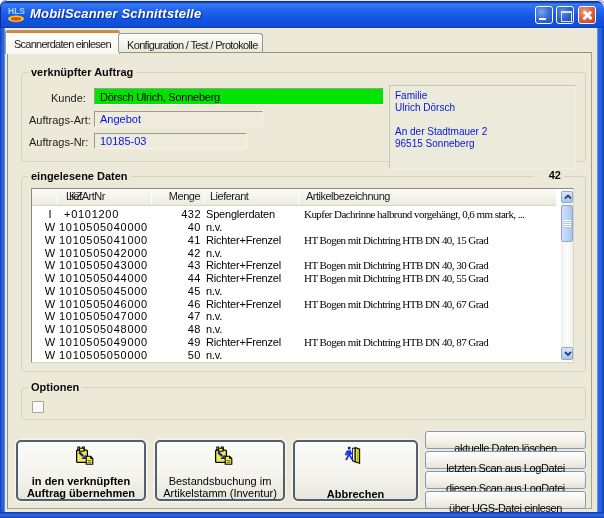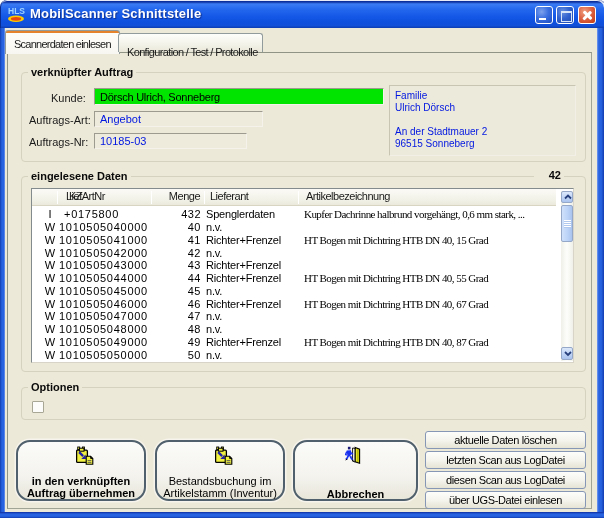--- a/index.html
+++ b/index.html
@@ -12,42 +12,42 @@
 
 #titlebar { left:0; top:0; width:604px; height:28px;
   background:linear-gradient(180deg,#0c2f9e 0%,#0c2f9e 7%,#3b7cf4 14%,#2568ee 32%,#1457e6 60%,#0e4fdc 82%,#1250d8 92%,#0c3cb0 100%);
   border-radius:7px 7px 0 0; box-shadow:inset 0 1px 0 rgba(255,255,255,0.9); }
 #titlebar:before { content:""; position:absolute; left:0; top:0; width:100%; height:100%;
   border-radius:7px 7px 0 0; border-left:1px solid #0b2a8e; border-right:1px solid #0b2a8e; }
 #brdL { left:0; top:27px; width:5px; height:486px; background:linear-gradient(90deg,#123bb0 0%,#2763e0 40%,#2763e0 75%,#7b9df0 100%); }
 #brdR { left:597px; top:27px; width:7px; height:486px; background:linear-gradient(90deg,#7b9df0 0%,#2763e0 25%,#2763e0 60%,#123bb0 100%); }
 #brdB { left:0; top:512px; width:604px; height:6px; background:linear-gradient(180deg,#0f2da0 0%,#2763e0 35%,#2763e0 70%,#123bb0 100%); }
 
-#title { left:30px; top:6px; color:#fff; font-size:13px; font-weight:bold; text-shadow:1px 1px 1px #10308c; letter-spacing:0.2px;}
+#title { left:30px; top:6px; color:#fff; font-size:13px; font-weight:bold; text-shadow:1px 1px 1px #10308c; letter-spacing:0.2px;font-style:italic;}
 
 
 .capbtn { top:6px; width:18px; height:18px; border-radius:3px; border:1px solid #fff; }
 #btnMin { left:535px; background:radial-gradient(circle at 35% 30%, #7da2ec 0%, #3b6fe0 45%, #1c4cc0 100%); }
 #btnMax { left:556px; background:radial-gradient(circle at 35% 30%, #6b92e0 0%, #3263ce 45%, #1a46b0 100%); }
 #btnClose { left:578px; background:radial-gradient(circle at 35% 30%, #f0a080 0%, #dd6547 45%, #c23a0e 100%); }
 #btnMin:after { content:""; position:absolute; left:3px; bottom:3px; width:7px; height:2.5px; background:#fff; }
 #btnMax:after { content:""; position:absolute; left:4px; top:4px; width:8.5px; height:8px; border:1px solid #d8e4f8; border-top-width:2px; }
 #btnClose:before, #btnClose:after { content:""; position:absolute; left:7px; top:3px; width:2.5px; height:10.5px; background:#fff; border-radius:1px; }
 #btnClose:before { transform:rotate(45deg); }
 #btnClose:after { transform:rotate(-45deg); }
 
 
 #tabActive { left:5px; top:30px; width:115px; height:24px;
   background:linear-gradient(180deg,#e5832d 0px,#e5832d 2px,#fdfdfa 2px,#fcfbf7 40%,#f7f6f0 100%);
   border:1px solid #919b9c; border-bottom:none; border-radius:3px 3px 0 0; }
 #tabActive span { position:absolute; left:8px; top:7px; color:#1a1a1a; letter-spacing:-0.75px; }
 #tabInactive { left:118px; top:33px; width:145px; height:19px;
   background:linear-gradient(180deg,#fdfdfb 0%,#f3f2e8 60%,#e9e7d8 100%);
   border:1px solid #919b9c; border-bottom:none; border-radius:3px 3px 0 0; }
-#tabInactive span { position:absolute; left:8px; top:12px; color:#1a1a1a; letter-spacing:-0.65px; }
+#tabInactive span { position:absolute; left:8px; top:5px; color:#1a1a1a; letter-spacing:-0.65px; }
 #pane { left:7px; top:52px; width:585px; height:457px; border:1px solid #898f73; border-color:#8f9486 #a0a494 #a0a494 #8f9486; background:#ece9d8; }
 
 
 .group { border:1px solid #d5d2bf; border-radius:4px; }
 .glabel { position:absolute; background:#ece9d8; font-weight:bold; color:#0a0a0a; padding:0 3px; }
 
 
 .fld { border:1px solid; border-color:#9d9a90 #f4f2ea #f4f2ea #9d9a90; }
 .lbl { color:#1a1a1a; }
 
@@ -72,27 +72,27 @@
 .sbtn { position:absolute; left:0; width:12px; border:1px solid #96a8c8; border-radius:2px;
   background:linear-gradient(180deg,#dce8fb 0%,#c2d6f6 50%,#abc4ee 100%); }
 .sbtn svg { position:absolute; left:1px; }
 #sbthumb { position:absolute; left:0; top:14px; width:12px; height:37px; border:1px solid #96a8c8; border-radius:2px;
   background:linear-gradient(90deg,#cfe0fa 0%,#bed5f8 50%,#a8c3ee 100%); }
 #sbthumb:after { content:""; position:absolute; left:2px; top:14px; width:7px; height:8px;
   background:repeating-linear-gradient(180deg,#ffffff 0 1px,#b0c8ee 1px 2px); }
 
 
 .bigbtn { top:440px; height:61px; background:linear-gradient(180deg,#fbfbf9 0%,#f4f3ee 60%,#e8e6da 100%);
-  border:2px solid #50606c; border-radius:14px; text-align:center; color:#000; box-shadow:0 0 0 1.5px #f6f4ec; }
+  border:2px solid #50606c; border-radius:5px; text-align:center; color:#000; box-shadow:0 0 0 1.5px #f6f4ec; }
 .bigbtn .ic { position:absolute; top:4px; left:50%; margin-left:-5.5px; }
 .bigbtn .t { position:absolute; left:0; width:100%; text-align:center; }
 
 .smbtn { left:425px; width:161px; height:18px; text-align:center;
   background:linear-gradient(180deg,#fdfdfb 0%,#f4f3ec 55%,#e6e4d4 100%);
-  border:1px solid #8696b5; border-radius:3px; color:#000; padding-top:2px; letter-spacing:-0.4px; }
+  border:1px solid #8696b5; border-radius:3px; color:#000; padding-top:10px; letter-spacing:-0.4px; }
 
 .blue { color:#0016e0; }
 </style>
 </head>
 <body>
 <div id="win">
 
   <div class="abs" style="left:0;top:0;width:12px;height:12px;background:#fff;"></div>
   <div class="abs" style="left:592px;top:0;width:12px;height:12px;background:#fff;"></div>
   <div class="abs" id="brdL"></div>
@@ -120,21 +120,21 @@
     </div>
 
   <div class="abs group" style="left:21px; top:72px; width:565px; height:90px;"></div>
   <div class="glabel" style="left:28px; top:66px;">verknüpfter Auftrag</div>
   <div class="abs lbl" style="left:29px; top:92px;margin-left:22px;">Kunde:</div>
   <div class="abs lbl" style="left:29px; top:114px;">Auftrags-Art:</div>
   <div class="abs lbl" style="left:29px; top:136px;">Auftrags-Nr:</div>
   <div class="abs fld" style="left:94px; top:88px; width:290px; height:17px; background:#00e400; color:#000; padding:2px 0 0 5px; letter-spacing:-0.25px;">Dörsch Ulrich, Sonneberg</div>
   <div class="abs fld blue" style="left:94px; top:111px; width:169px; height:16px; background:#eeebdd; padding:1px 0 11px 5px;">Angebot</div>
   <div class="abs fld blue" style="left:94px; top:133px; width:153px; height:16px; background:#eeebdd; padding:1px 0 0 5px;">10185-03</div>
-  <div class="abs blue" style="left:389px; top:85px; width:187px; height:71px; background:#eceadb;
+  <div class="abs blue" style="left:389px; top:85px; width:187px; height:84px; background:#eceadb;
        border:1px solid; border-color:#c8c5b2 #f2f0e6 #f2f0e6 #c8c5b2; padding:4px 0 0 5px; line-height:12px; font-size:10px;">
     Familie<br>Ulrich Dörsch<br><br>An der Stadtmauer 2<br>96515 Sonneberg
   </div>
 
   <div class="abs group" style="left:21px; top:176px; width:565px; height:196px;"></div>
   <div class="glabel" style="left:28px; top:170px;">eingelesene Daten</div>
   <div class="glabel" style="left:534px; top:169px; width:30px; text-align:right;">42</div>
 
   <div class="abs" id="lv">
     <div id="lvhead">
@@ -143,21 +143,21 @@
       <span class="hcell" style="left:120px; width:48px; text-align:right;">Menge</span>
       <span class="hcell" style="left:178px;">Lieferant</span>
       <span class="hcell" style="left:274px; letter-spacing:-0.5px;">Artikelbezeichnung</span>
       <span class="hsep" style="left:25px;"></span>
       <span class="hsep" style="left:119px;"></span>
       <span class="hsep" style="left:172px;"></span>
       <span class="hsep" style="left:266px;"></span>
     </div>
     <div class="lvrow" style="top:19.30px;">
         <span class="c0">I</span>
-        <span class="c1" style="left:32px;">+0175800</span>
+        <span class="c1" style="left:32px;">+0101200</span>
         <span class="c2">432</span>
         <span class="c3">Spenglerdaten</span>
         <span class="c4">Kupfer Dachrinne halbrund vorgehängt, 0,6 mm stark, ...</span>
       </div>
     <div class="lvrow" style="top:32.05px;">
         <span class="c0">W</span>
         <span class="c1">1010505040000</span>
         <span class="c2">40</span>
         <span class="c3">n.v.</span>
       </div>
@@ -172,20 +172,21 @@
         <span class="c0">W</span>
         <span class="c1">1010505042000</span>
         <span class="c2">42</span>
         <span class="c3">n.v.</span>
       </div>
     <div class="lvrow" style="top:70.30px;">
         <span class="c0">W</span>
         <span class="c1">1010505043000</span>
         <span class="c2">43</span>
         <span class="c3">Richter+Frenzel</span>
+        <span class="c4">HT Bogen mit Dichtring HTB DN 40, 30 Grad</span>
       </div>
     <div class="lvrow" style="top:83.05px;">
         <span class="c0">W</span>
         <span class="c1">1010505044000</span>
         <span class="c2">44</span>
         <span class="c3">Richter+Frenzel</span>
         <span class="c4">HT Bogen mit Dichtring HTB DN 40, 55 Grad</span>
       </div>
     <div class="lvrow" style="top:95.80px;">
         <span class="c0">W</span>

